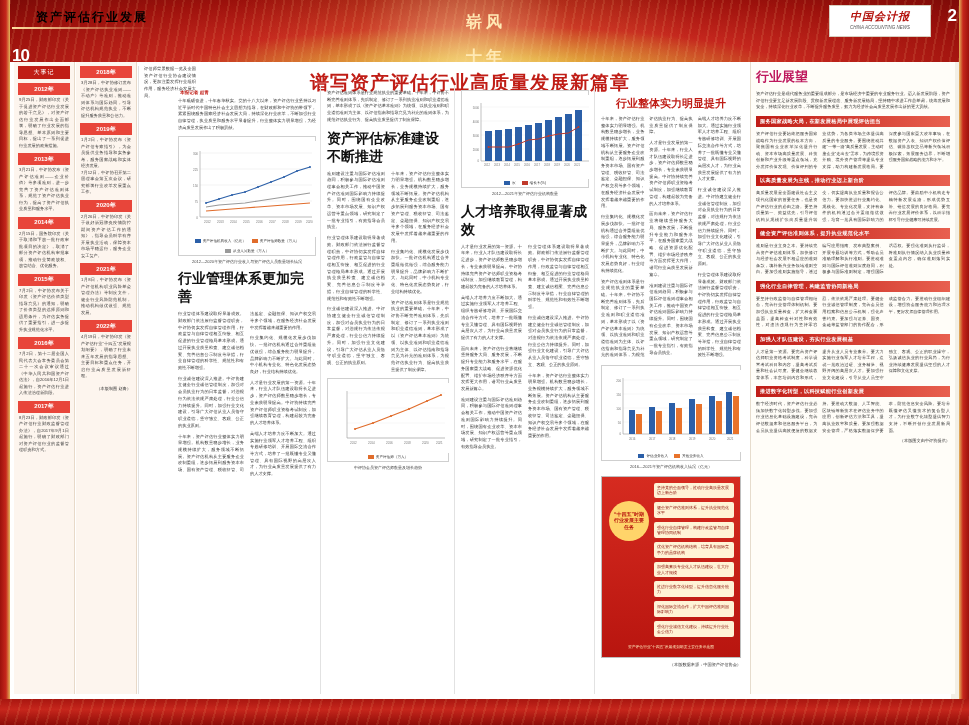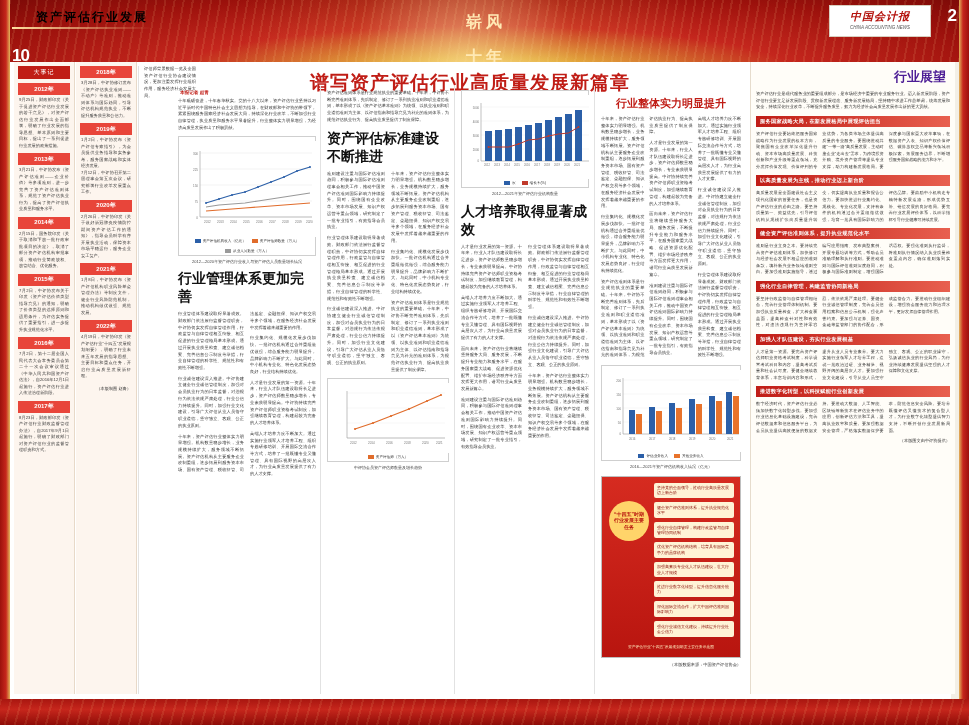--- a/index.html
+++ b/index.html
@@ -201,23 +201,22 @@
   .col-outlook {
     position: absolute;
     left: 740px; top: 0px; width: 205px; height: 632px;
     background: #fffdf8;
     border-left: 1px solid #e6dccd;
     box-sizing: border-box;
     padding: 4px 5px;
   }
   .outlook-title {
     font-size: 13px;
-    color: #4c1d95;
-    font-weight: bold;
-    text-align: right;
+    color: #be185d;
+    font-weight: bold;
     margin: 2px 4px 5px 0;
     font-family: "Liberation Serif", serif;
   }
   .outlook-lead {
     font-size: 4.2px;
     line-height: 1.6;
     color: #333;
     text-align: justify;
     margin-bottom: 5px;
   }

